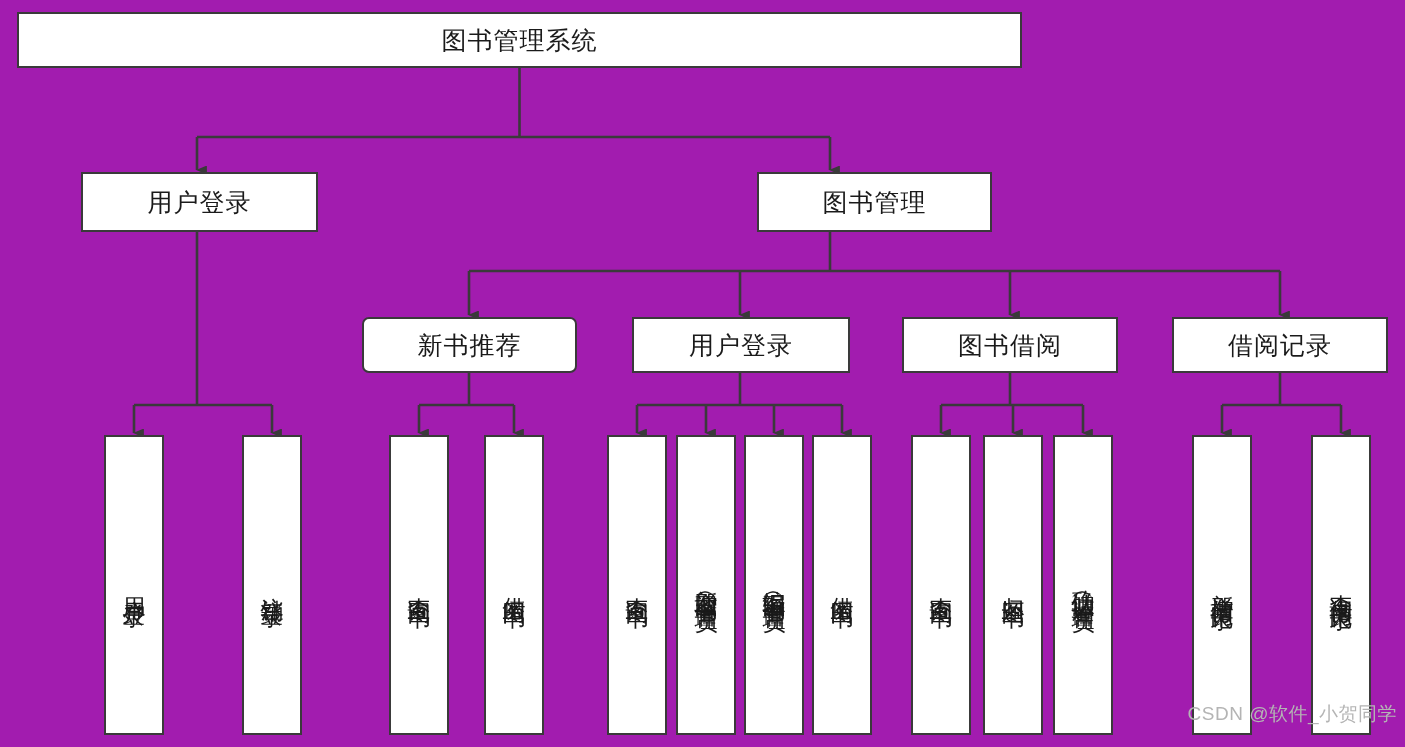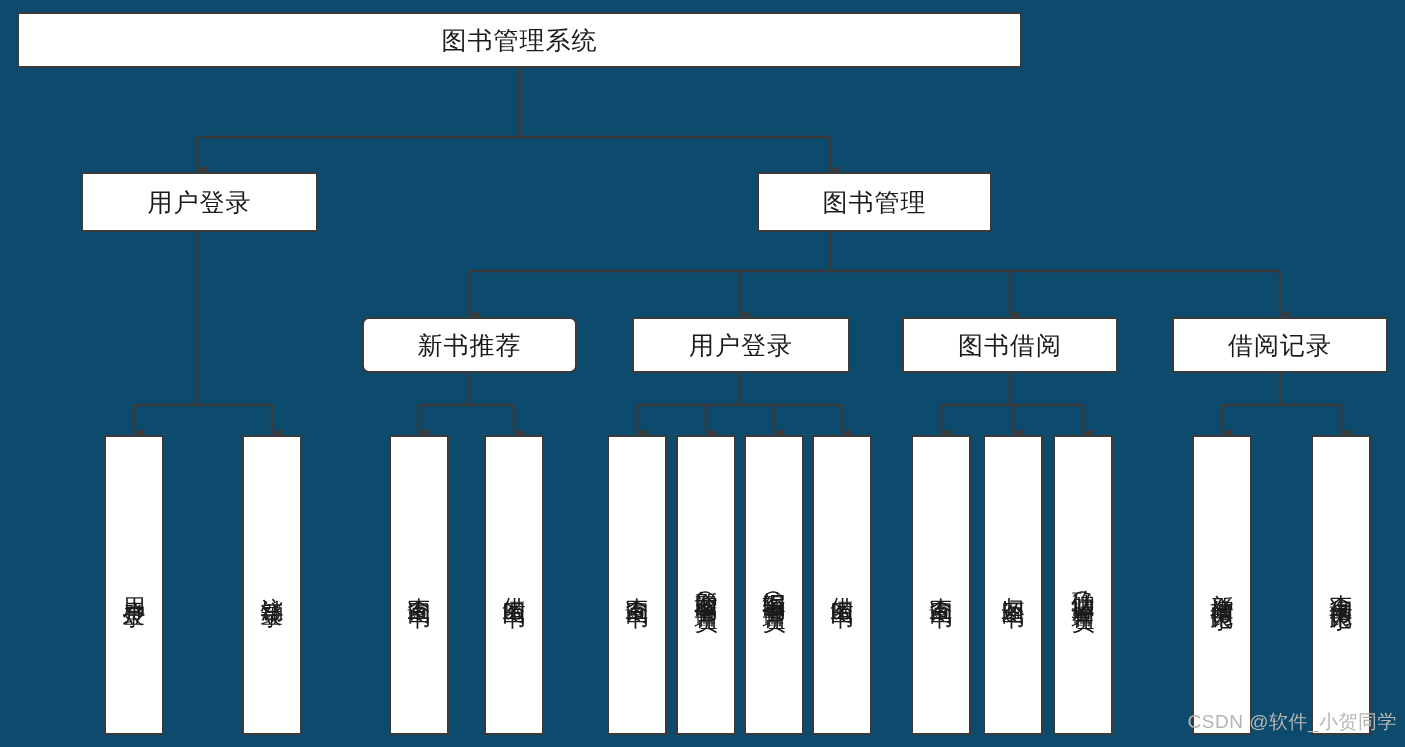--- a/index.html
+++ b/index.html
@@ -7,21 +7,21 @@
     padding: 0;
     background: #ffffff;
   }
   body {
     font-family: "Liberation Sans", "DejaVu Sans", sans-serif;
   }
   #canvas {
     position: relative;
     width: 1405px;
     height: 747px;
-    background: #0c4a6e;
+    background: #a21caf;
     overflow: hidden;
   }
   svg.edges {
     position: absolute;
     left: 0;
     top: 0;
     width: 1405px;
     height: 747px;
     pointer-events: none;
   }
@@ -48,21 +48,21 @@
     line-height: 1.18;
     letter-spacing: 3px;
     white-space: nowrap;
   }
   .node .htext {
     white-space: nowrap;
   }
   .watermark {
     position: absolute;
     right: 8px;
-    bottom: 12px;
+    bottom: 20px;
     font-size: 19px;
     color: #b4b4b4;
     white-space: nowrap;
     letter-spacing: 0.5px;
   }
 </style>
 </head>
 <body>
 
 <div id="canvas">

